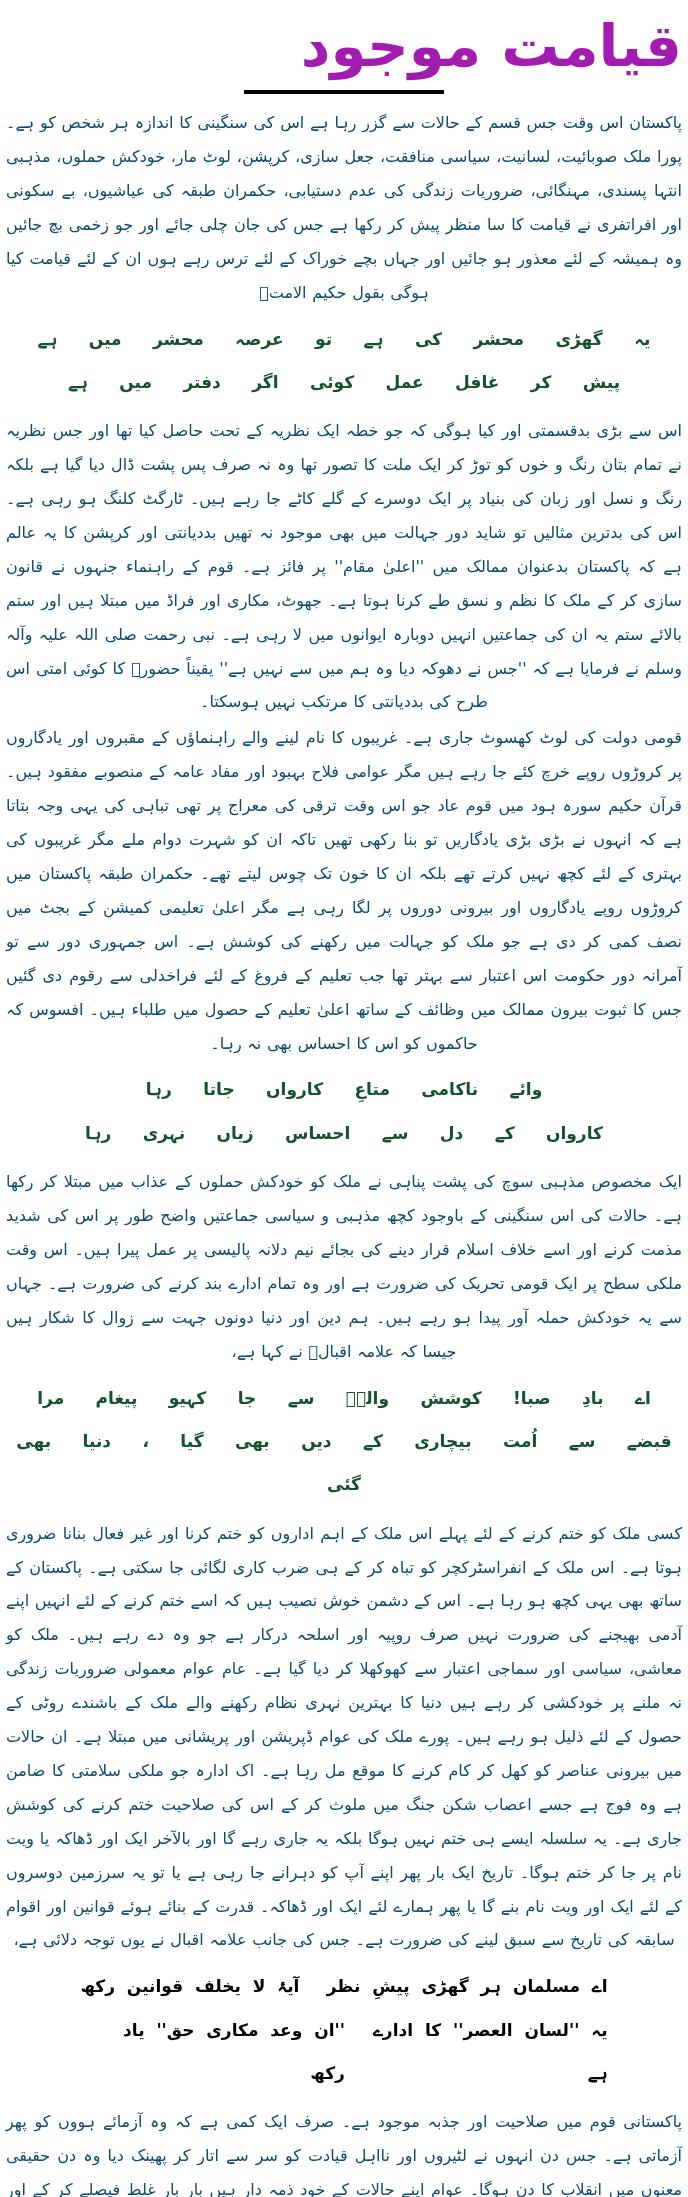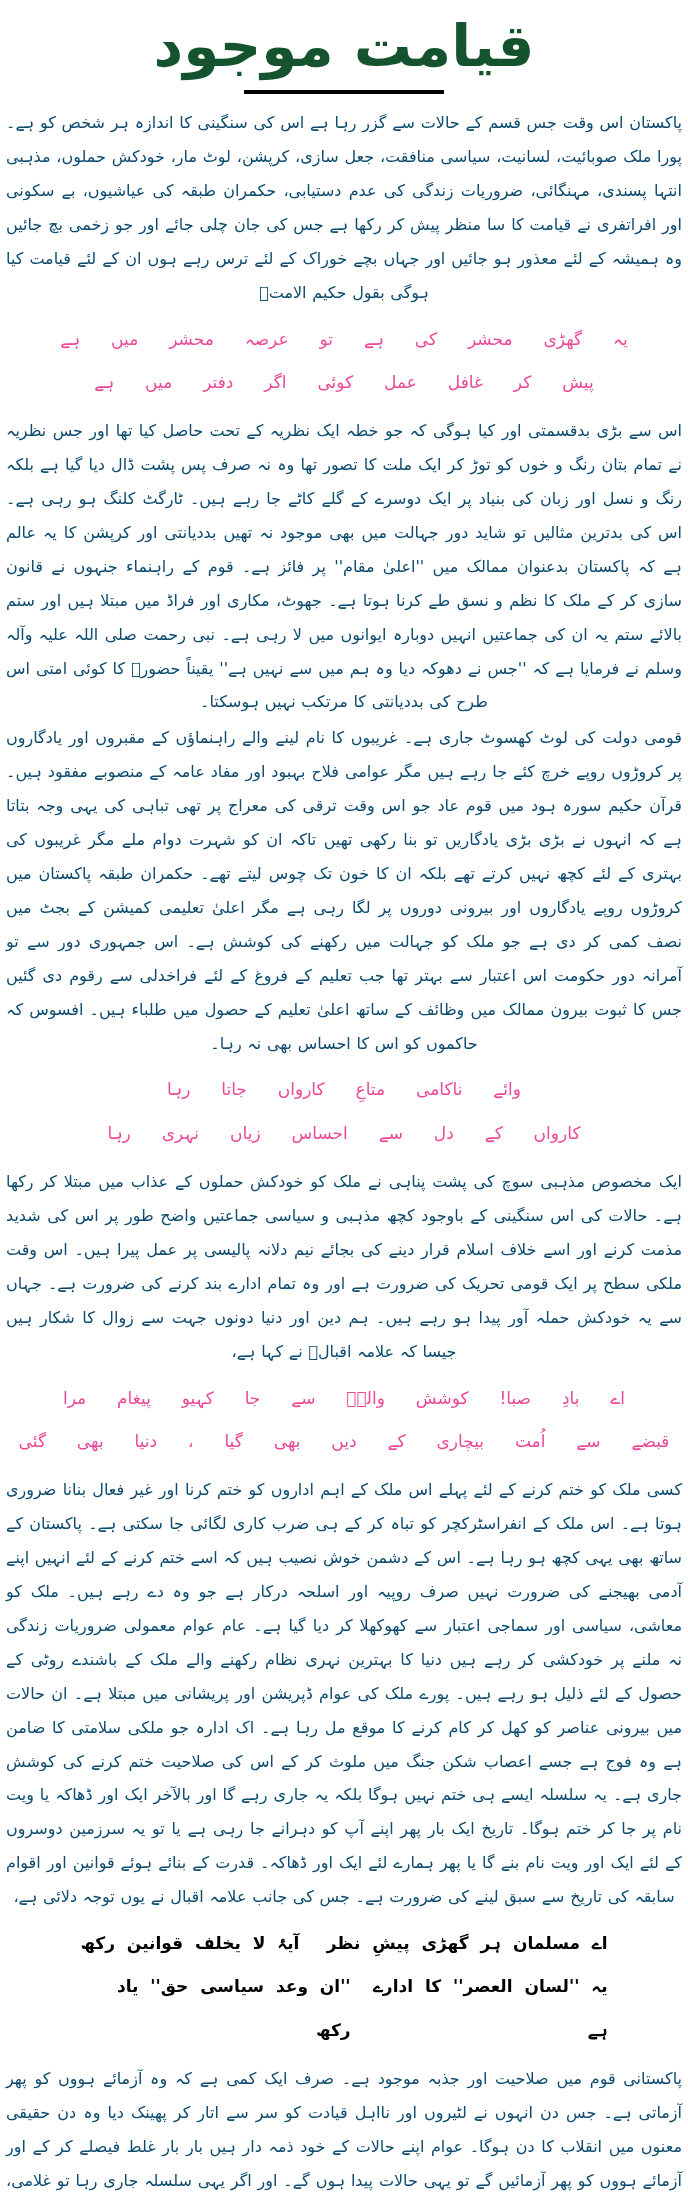--- a/index.html
+++ b/index.html
@@ -10,24 +10,23 @@
   .page {
     width: 688px;
     min-height: 2197px;
     margin: 0 auto;
     background: #ffffff;
     color: #0d0d0d;
     direction: rtl;
     padding: 4px 6px 18px 6px;
   }
   .title {
-    text-align: center;
     font-size: 58px;
     font-weight: 700;
-    color: #14532d;
+    color: #a21caf;
     line-height: 1.45;
     letter-spacing: 1px;
   }
   .title-underline {
     width: 200px;
     height: 4px;
     background: #000000;
     margin: 2px auto 10px auto;
   }
   .article-body { padding-top: 2px; }
@@ -39,25 +38,25 @@
     color: #0c4a6e;
     word-spacing: 0.04em;
     margin-bottom: 2px;
   }
   .verse {
     margin: 8px auto 10px auto;
     text-align: center;
   }
   .verse-line {
     font-size: 17px;
-    font-weight: 400;
+    font-weight: 700;
     line-height: 2.55;
     word-spacing: 1.5em;
     white-space: normal;
-    color: #ec4899;
+    color: #14532d;
   }
   .verse-cols {
     margin: 8px auto 10px auto;
     width: 78%;
   }
   .verse-cols-row {
     display: flex;
     justify-content: space-between;
     direction: rtl;
     font-size: 17px;
@@ -102,20 +101,20 @@
 
     <p class="para">کسی ملک کو ختم کرنے کے لئے پہلے اس ملک کے اہم اداروں کو ختم کرنا اور غیر فعال بنانا ضروری ہوتا ہے۔ اس ملک کے انفراسٹرکچر کو تباہ کر کے ہی ضرب کاری لگائی جا سکتی ہے۔ پاکستان کے ساتھ بھی یہی کچھ ہو رہا ہے۔ اس کے دشمن خوش نصیب ہیں کہ اسے ختم کرنے کے لئے انہیں اپنے آدمی بھیجنے کی ضرورت نہیں صرف روپیہ اور اسلحہ درکار ہے جو وہ دے رہے ہیں۔ ملک کو معاشی، سیاسی اور سماجی اعتبار سے کھوکھلا کر دیا گیا ہے۔ عام عوام معمولی ضروریات زندگی نہ ملنے پر خودکشی کر رہے ہیں دنیا کا بہترین نہری نظام رکھنے والے ملک کے باشندے روٹی کے حصول کے لئے ذلیل ہو رہے ہیں۔ پورے ملک کی عوام ڈپریشن اور پریشانی میں مبتلا ہے۔ ان حالات میں بیرونی عناصر کو کھل کر کام کرنے کا موقع مل رہا ہے۔ اک ادارہ جو ملکی سلامتی کا ضامن ہے وہ فوج ہے جسے اعصاب شکن جنگ میں ملوث کر کے اس کی صلاحیت ختم کرنے کی کوشش جاری ہے۔ یہ سلسلہ ایسے ہی ختم نہیں ہوگا بلکہ یہ جاری رہے گا اور بالآخر ایک اور ڈھاکہ یا ویت نام پر جا کر ختم ہوگا۔ تاریخ ایک بار پھر اپنے آپ کو دہرانے جا رہی ہے یا تو یہ سرزمین دوسروں کے لئے ایک اور ویت نام بنے گا یا پھر ہمارے لئے ایک اور ڈھاکہ۔ قدرت کے بنائے ہوئے قوانین اور اقوام سابقہ کی تاریخ سے سبق لینے کی ضرورت ہے۔ جس کی جانب علامہ اقبال نے یوں توجہ دلائی ہے،</p>
 
     <div class="verse-cols">
       <div class="verse-cols-row">
         <span>اے مسلمان ہر گھڑی پیشِ نظر</span>
         <span>آیۂ لا یخلف قوانین رکھ</span>
       </div>
       <div class="verse-cols-row">
         <span>یہ ''لسان العصر'' کا ادارے ہے</span>
-        <span>''ان وعد سیاسی حق'' یاد رکھ</span>
+        <span>''ان وعد مکاری حق'' یاد رکھ</span>
       </div>
     </div>
 
     <p class="para">پاکستانی قوم میں صلاحیت اور جذبہ موجود ہے۔ صرف ایک کمی ہے کہ وہ آزمائے ہووں کو پھر آزماتی ہے۔ جس دن انہوں نے لٹیروں اور نااہل قیادت کو سر سے اتار کر پھینک دیا وہ دن حقیقی معنوں میں انقلاب کا دن ہوگا۔ عوام اپنے حالات کے خود ذمہ دار ہیں بار بار غلط فیصلے کر کے اور آزمائے ہووں کو پھر آزمائیں گے تو یہی حالات پیدا ہوں گے۔ اور اگر یہی سلسلہ جاری رہا تو غلامی، ذلت اور رسوائی کے نہ ختم ہونے والے عذاب میں قوم مبتلا رہے گی۔ جس دن اس قوم کو محمد علی جناح جیسا باکردار اور اعلیٰ صلاحیتوں کا حامل راہنماء مل گیا اسی دن سے پاکستان کو حقیقی معنوں میں پاکستان بنانے کا آغاز ہو جائے گا۔ قوم کو فیصلہ کرنا ہوگا اور جمہوری انقلاب کے ذریعے ان تمام راہنماؤں اور جماعتوں کو مسترد کر دیں جو موجودہ حالات کا باعث ہیں۔</p>
 
   </div>
 </div>
 
 </body></html>

